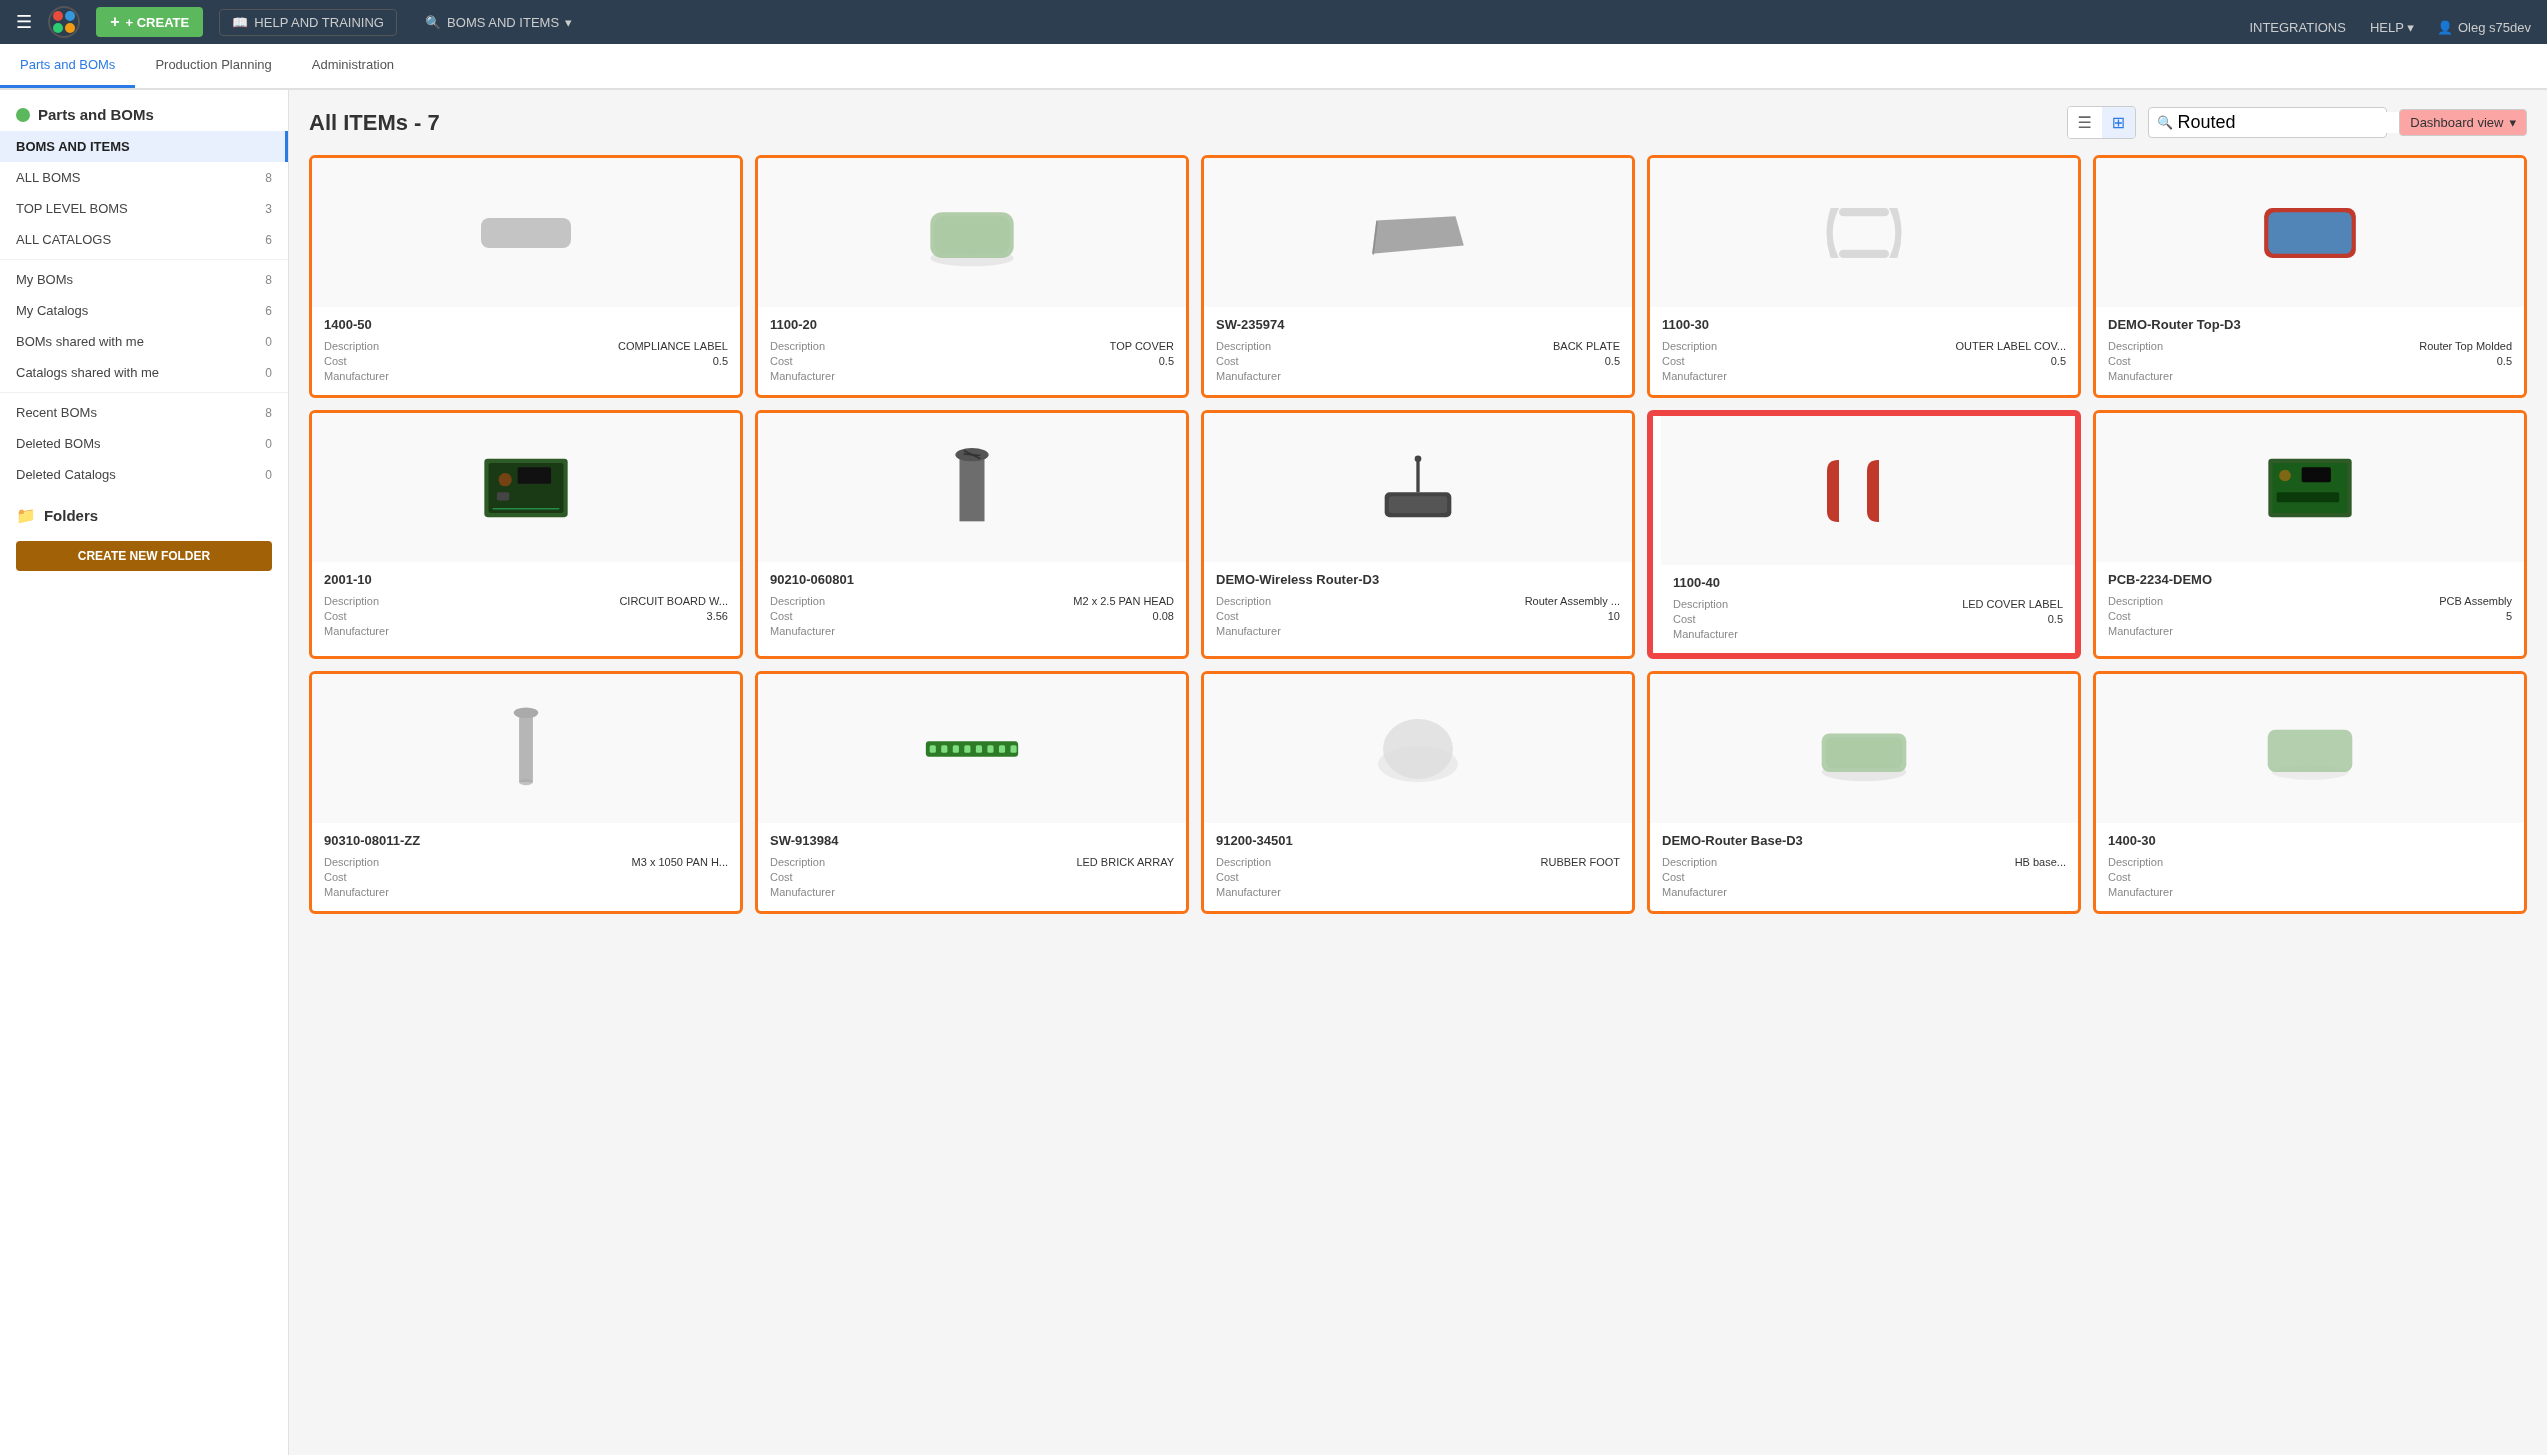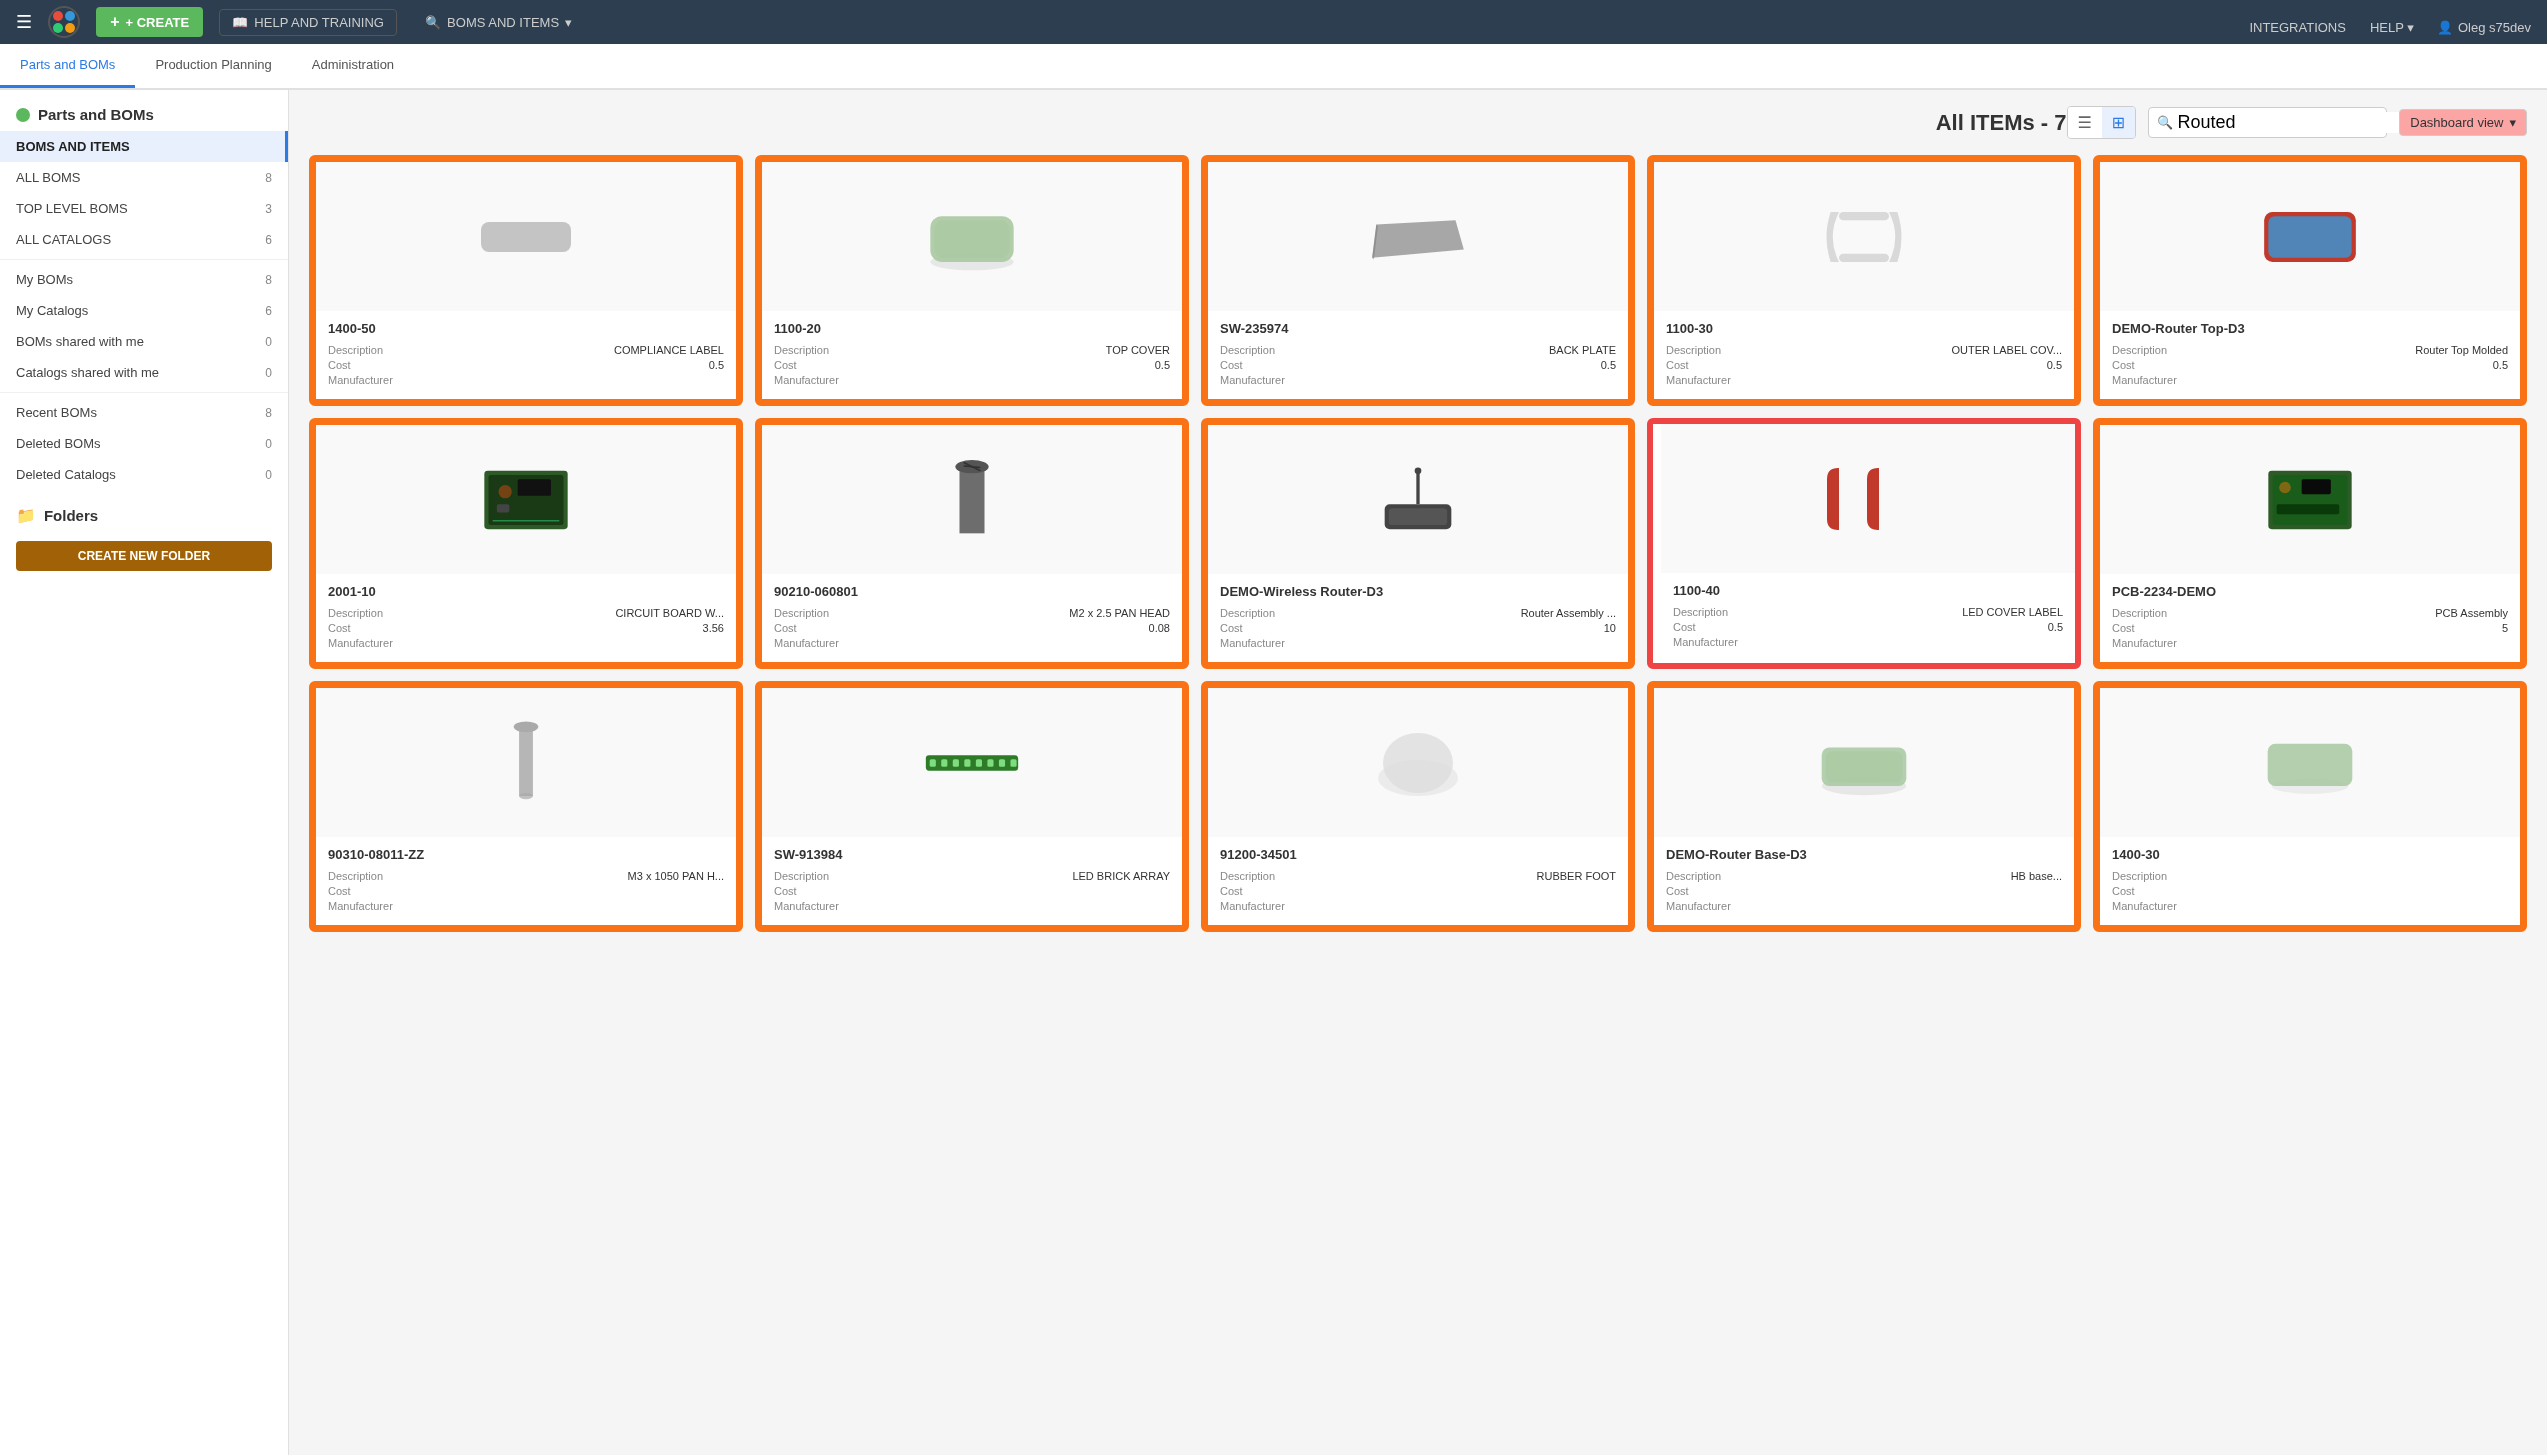--- a/index.html
+++ b/index.html
@@ -67,21 +67,21 @@
     .create-folder-btn {
       margin: 8px 16px; background: #a16207; color: white; border: none; border-radius: 4px;
       padding: 8px 14px; font-size: 12px; font-weight: 600; cursor: pointer; width: calc(100% - 32px);
     }
 
     
     .content { flex: 1; overflow-y: auto; padding: 16px 20px; }
 
     
     .content-header {
-      display: flex; align-items: center; justify-content: flex-end; margin-bottom: 16px;
+      display: flex; align-items: center; justify-content: space-between; margin-bottom: 16px;
     }
     .content-title { font-size: 22px; font-weight: 700; color: #333; }
     .content-header-right { display: flex; align-items: center; gap: 12px; }
     .view-toggle { display: flex; align-items: center; border: 1px solid #ccc; border-radius: 4px; overflow: hidden; }
     .view-toggle-btn { padding: 6px 10px; background: white; border: none; cursor: pointer; font-size: 16px; color: #666; }
     .view-toggle-btn.active { background: #e8f0fe; color: #2c7be5; }
     .search-box {
       display: flex; align-items: center; border: 1px solid #ccc; border-radius: 4px;
       padding: 4px 8px; background: white; gap: 4px; width: 239px;
     }
@@ -90,21 +90,21 @@
     .dashboard-view-select {
       display: flex; align-items: center; border: 1px solid #ccc; border-radius: 4px;
       padding: 5px 10px; background: #fca5a5; font-size: 13px; cursor: pointer; gap: 6px; white-space: nowrap;
     }
 
     
     .items-grid {
       display: grid; grid-template-columns: repeat(5, 1fr); gap: 12px;
     }
     .item-card {
-      background: white; border: 7px solid #f97316; border-radius: 6px;
+      background: white; border: 3px solid #f97316; border-radius: 6px;
       overflow: hidden; cursor: pointer; transition: box-shadow 0.2s;
     }
     .item-card.highlighted { border: 6px solid #ef4444; padding-left: 8px; }
     .item-card-image {
       height: 149px; display: flex; align-items: center; justify-content: center;
       background: #f9f9f9; overflow: hidden;
     }
     .item-card-image svg { width: 100px; height: 100px; }
     .item-card-body { padding: 10px 12px; }
     .item-card-title { font-size: 13px; font-weight: 700; color: #333; margin-bottom: 8px; }

